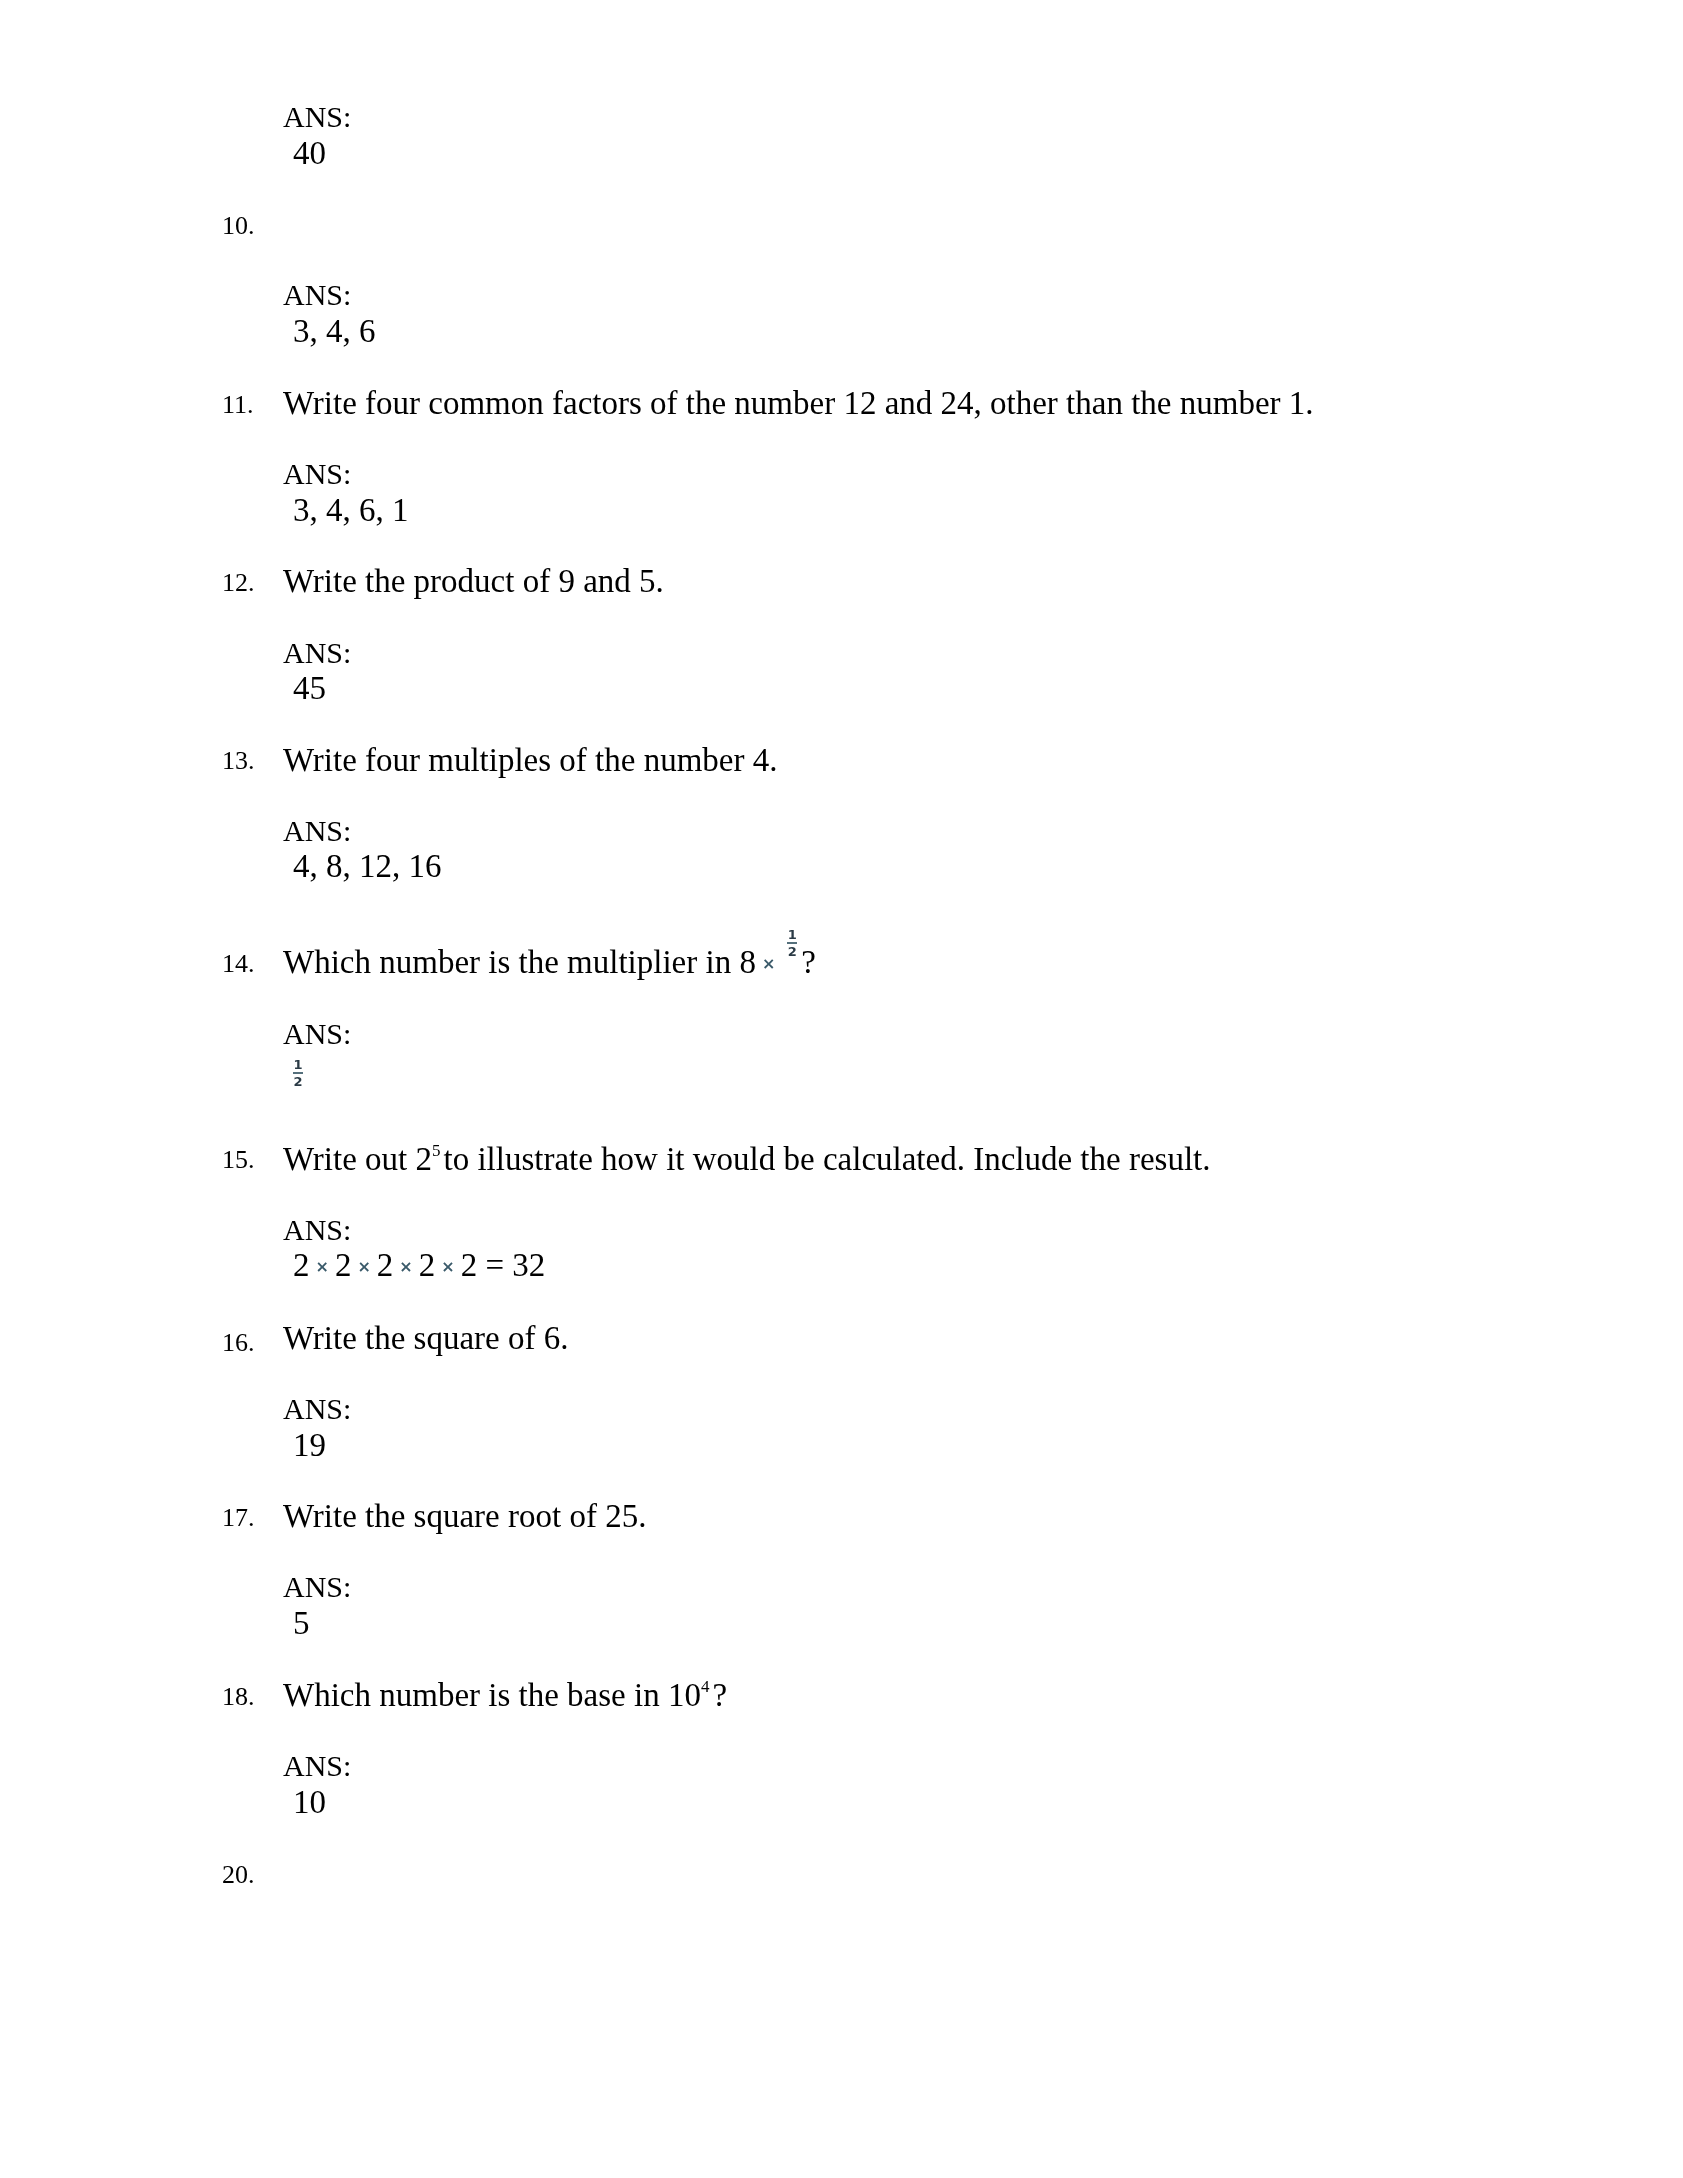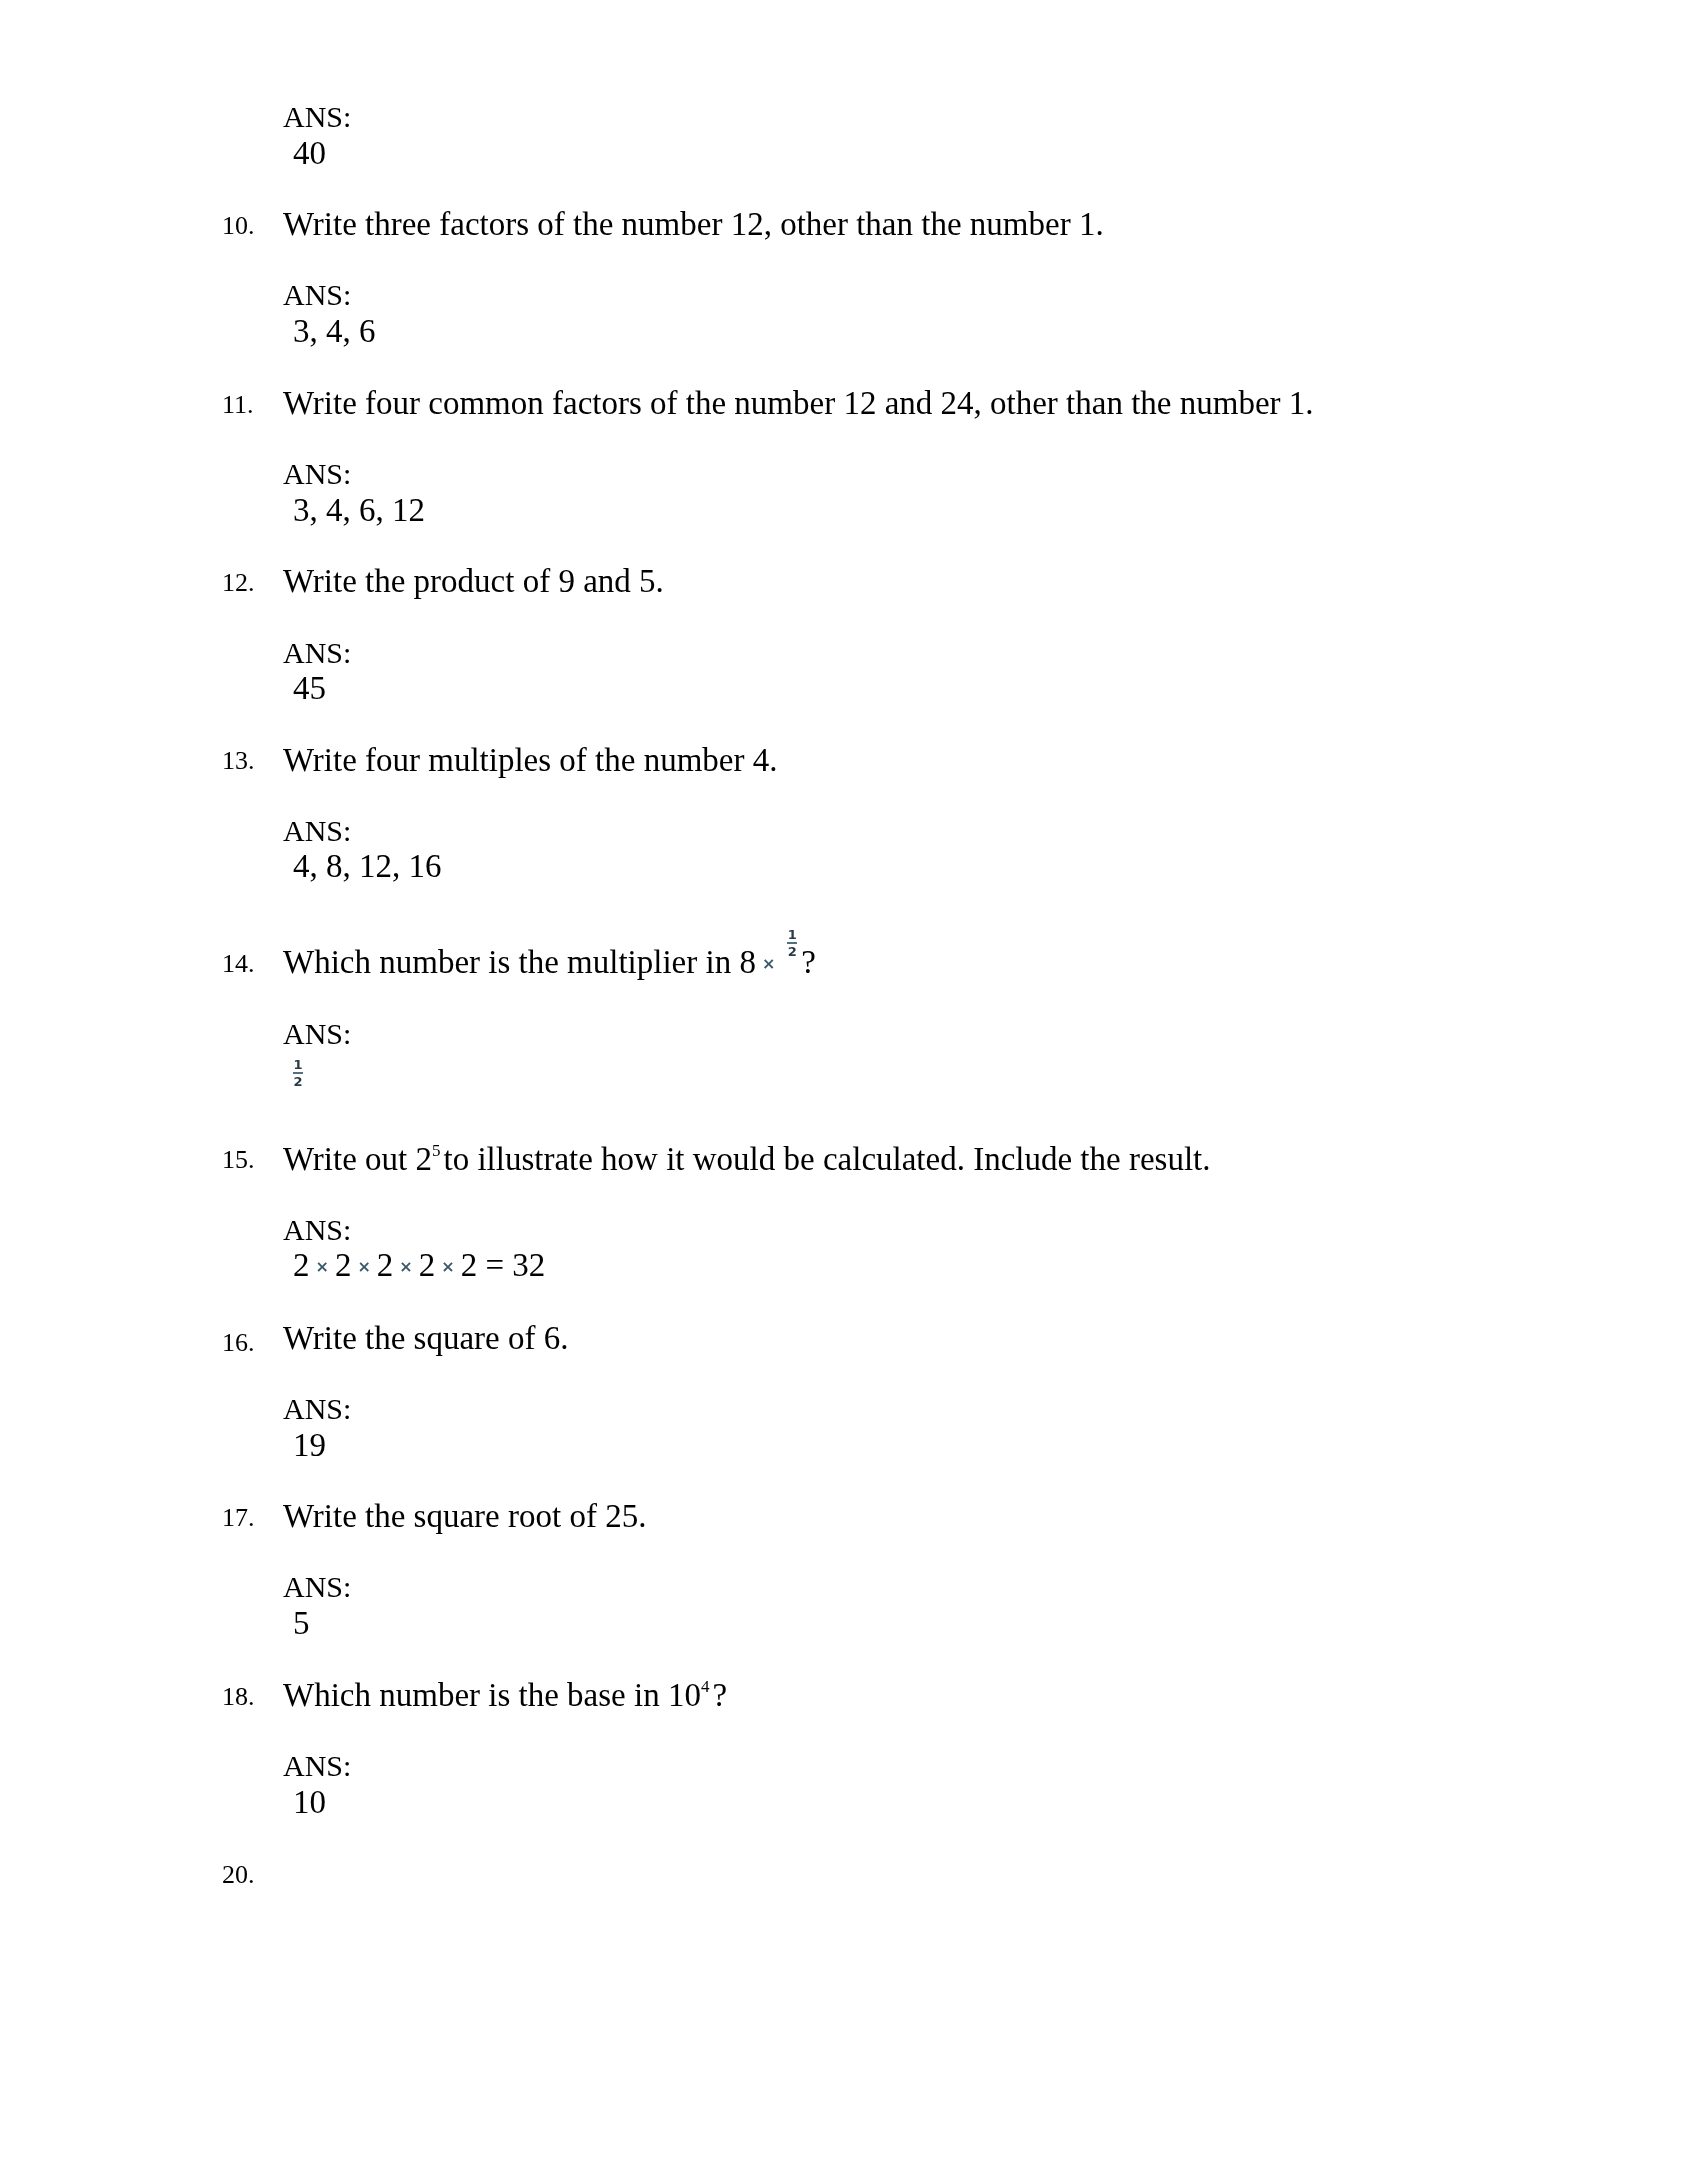--- a/index.html
+++ b/index.html
@@ -21,28 +21,27 @@
 </style>
 </head>
 <body>
 
 <div class="page">
 
   <div class="ans-label" style="top:100px">ANS:</div>
   <div class="ans-value" style="top:134px">40</div>
 
   <div class="qnum" style="top:209px">10.</div>
-  <div class="qtext" style="top:205px">Write three factors of the number 12, other than the number 1.</div>
   <div class="ans-label" style="top:278px">ANS:</div>
   <div class="ans-value" style="top:312px">3, 4, 6</div>
 
   <div class="qnum" style="top:388px">11.</div>
   <div class="qtext" style="top:384px">Write four common factors of the number 12 and 24, other than the number 1.</div>
   <div class="ans-label" style="top:457px">ANS:</div>
-  <div class="ans-value" style="top:491px">3, 4, 6, 12</div>
+  <div class="ans-value" style="top:491px">3, 4, 6, 1</div>
 
   <div class="qnum" style="top:566px">12.</div>
   <div class="qtext" style="top:562px">Write the product of 9 and 5.</div>
   <div class="ans-label" style="top:636px">ANS:</div>
   <div class="ans-value" style="top:669px">45</div>
 
   <div class="qnum" style="top:744px">13.</div>
   <div class="qtext" style="top:741px">Write four multiples of the number 4.</div>
   <div class="ans-label" style="top:814px">ANS:</div>
   <div class="ans-value" style="top:847px">4, 8, 12, 16</div>

